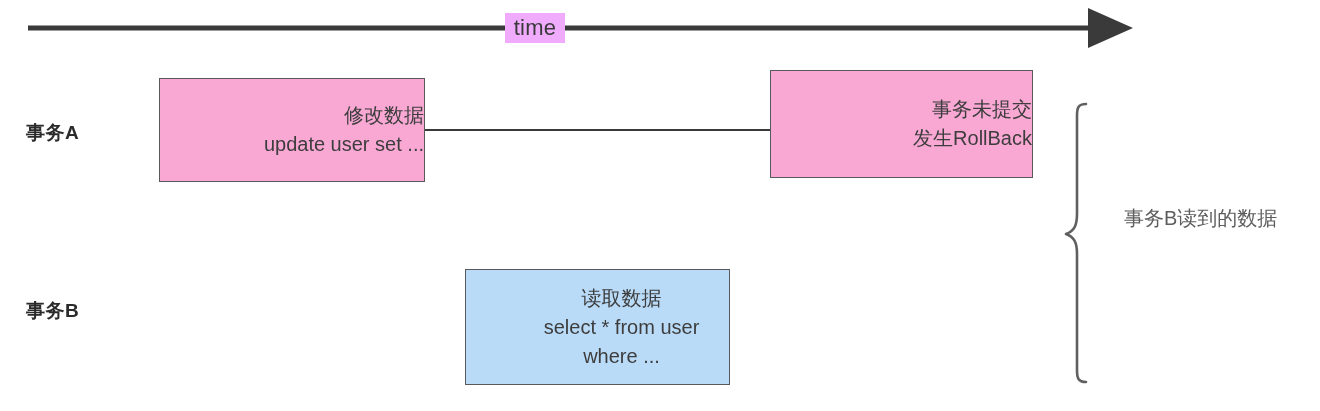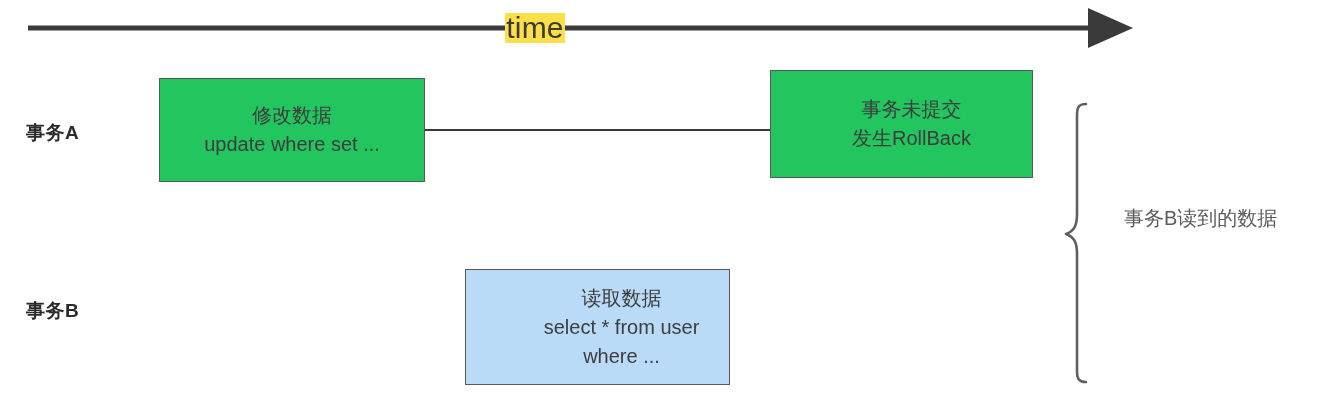--- a/index.html
+++ b/index.html
@@ -23,23 +23,23 @@
     height: 411px;
   }
 
   
   .time-label {
     position: absolute;
     left: 505px;
     top: 13px;
     width: 60px;
     text-align: center;
-    font-size: 30px;
+    font-size: 22px;
     color: #3a3a3a;
-    background: #fde047;
+    background: #f0abfc;
     line-height: 30px;
     letter-spacing: 0.2px;
   }
 
   
   .lane-label {
     position: absolute;
     font-size: 19px;
     font-weight: bold;
     color: #2b2b2b;
@@ -57,21 +57,21 @@
     display: flex;
     flex-direction: column;
     align-items: center;
     justify-content: center;
     font-size: 20px;
     color: #3d3d3d;
     line-height: 1.45;
     text-align: center;
     white-space: nowrap;
   }
-  .node.green { background: #22c55e; }
+  .node.green { background: #f9a8d4; align-items: flex-end; }
   .node.blue  { background: #b9dbf8; padding-left: 48px; }
 
   #node-update   { left: 159px; top: 78px;  width: 266px; height: 104px; }
   #node-rollback { left: 770px; top: 70px;  width: 263px; height: 108px; padding-left: 20px; }
   #node-select   { left: 465px; top: 269px; width: 265px; height: 116px; }
 
   .node-line { display: block; }
 
   
   .brace-note {
@@ -111,21 +111,21 @@
              C1077,378 1078,382 1086,382" fill="none" stroke="#606060" stroke-width="2.6" stroke-linecap="round" stroke-linejoin="round"></path>
   </svg>
 
   <div class="time-label">time</div>
 
   <div class="lane-label" id="lane-a-label">事务A</div>
   <div class="lane-label" id="lane-b-label">事务B</div>
 
   <div class="node green" id="node-update">
     <span class="node-line">修改数据</span>
-    <span class="node-line">update where set ...</span>
+    <span class="node-line">update user set ...</span>
   </div>
 
   <div class="node green" id="node-rollback">
     <span class="node-line">事务未提交</span>
     <span class="node-line">发生RollBack</span>
   </div>
 
   <div class="node blue" id="node-select">
     <span class="node-line">读取数据</span>
     <span class="node-line">select * from user</span>

